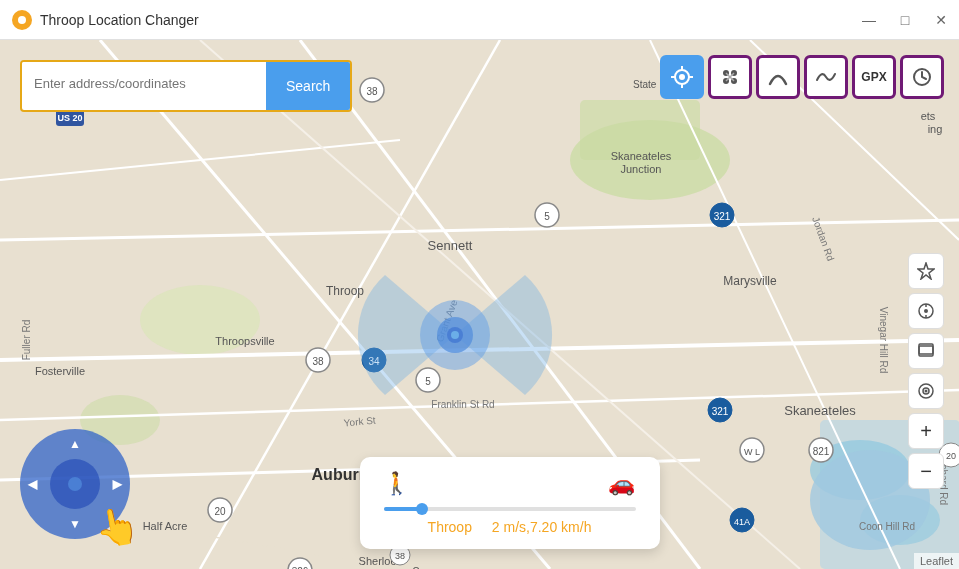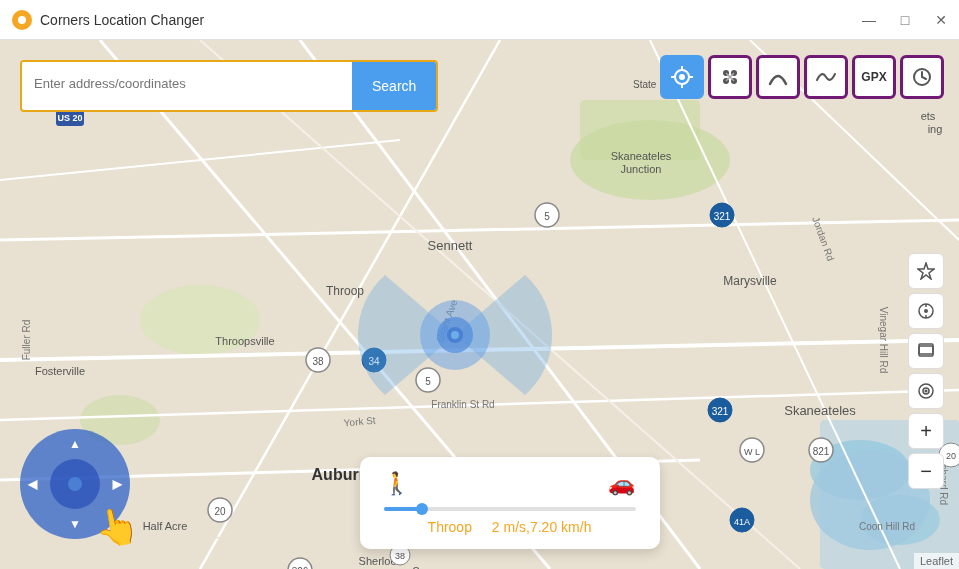--- a/index.html
+++ b/index.html
@@ -36,21 +36,21 @@
     #map-bg {
       position: absolute; top: 0; left: 0; width: 100%; height: 100%;
     }
 
     
     #search-bar {
       position: absolute; top: 20px; left: 20px; display: flex; z-index: 50;
       background: #fff; border: 2px solid #e6a817; border-radius: 4px; overflow: hidden;
     }
     #search-input {
-      width: 330px; height: 42px; border: none; outline: none;
+      width: 244px; height: 42px; border: none; outline: none;
       padding: 0 12px; font-size: 13px; color: #ec4899;
     }
     #search-btn {
       background: #4a9eed; color: #fff; border: none; padding: 0 20px;
       font-size: 14px; cursor: pointer; height: 48px;
     }
 
     
     #toolbar {
       position: absolute; top: 15px; right: 15px; display: flex; gap: 4px; z-index: 50; align-items: center;
@@ -150,21 +150,21 @@
       100% { transform: scale(1.2); opacity: 0.2; }
     }
 
     
   </style>
 </head>
 <body>
 
 <div id="titlebar">
   <div class="app-icon"></div>
-  <span class="title">Corners Location Changer</span>
+  <span class="title">Throop Location Changer</span>
   <div class="win-controls">
     <div class="win-btn">—</div>
     <div class="win-btn">□</div>
     <div class="win-btn close">✕</div>
   </div>
 </div>
 
 <div id="map">
 
   <svg id="map-bg" viewBox="0 0 959 529">

